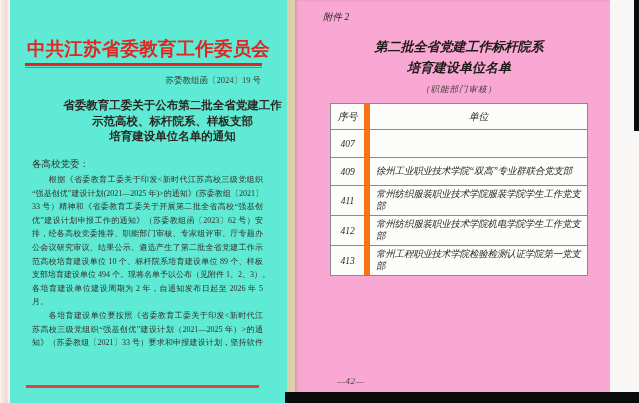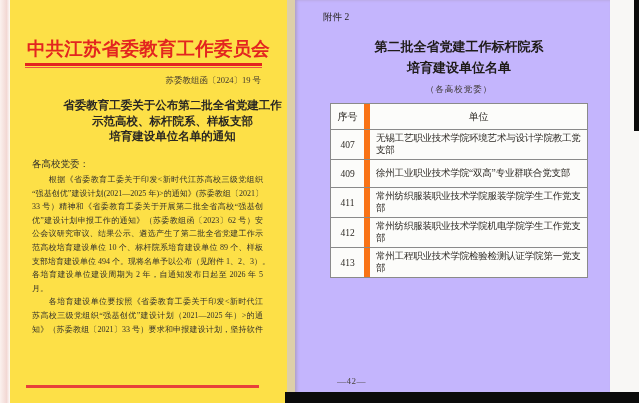--- a/index.html
+++ b/index.html
@@ -7,39 +7,39 @@
   #shot{position:relative;width:639px;height:403px;background:#f8f7f5;overflow:hidden;}
 
   
   .edge-pink{position:absolute;left:0;top:0;width:10px;height:403px;
     background:linear-gradient(90deg,#fbf1ee 0%,#f2d8d4 65%,#fdfbf9 100%);}
   .black-top-right{position:absolute;left:634px;top:0;width:5px;height:131px;background:#0b0b0b;}
   .black-bottom{position:absolute;left:285px;top:392px;width:354px;height:11px;background:#0b0b0b;}
   .page-gap{position:absolute;left:287px;top:0;width:8px;height:392px;background:#ddcfa9;}
 
   
-  .page-left{position:absolute;left:10px;top:0;width:277px;height:403px;background:#fde047;}
+  .page-left{position:absolute;left:10px;top:0;width:277px;height:403px;background:#5eead4;}
   .masthead{position:absolute;top:36px;left:0;width:100%;text-align:center;
     color:#e3251f;font-weight:bold;font-size:18.5px;letter-spacing:0.2px;white-space:nowrap;}
   .red-rule{position:absolute;top:63px;left:15px;width:237px;}
   .red-rule .thick{height:2.5px;background:#e3251f;}
   .red-rule .thin{height:1px;background:#ef5048;margin-top:1.5px;}
   .doc-number{position:absolute;top:75px;right:26px;font-size:8.5px;color:#40372e;white-space:nowrap;}
   .notice-title{position:absolute;top:98px;left:0;width:100%;text-align:center;
     font-weight:bold;font-size:11.5px;line-height:15.5px;color:#2b2823;padding-left:24px;}
   .salutation{position:absolute;top:158px;left:22px;font-size:9.5px;color:#33302a;}
   .body-text{position:absolute;top:173px;left:22px;width:231px;font-size:8px;
     line-height:13.6px;color:#33302a;}
   .body-text .line{text-align:justify;text-align-last:justify;white-space:nowrap;}
   .body-text .line.short{text-align-last:left;}
   .footer-red-line{position:absolute;top:385px;left:16px;width:233px;height:3px;background:#e8403a;}
 
   
-  .page-right{position:absolute;left:295px;top:0;width:315px;height:403px;background:#c4b5fd;
-    box-shadow:inset 2px 0 3px rgba(120,100,60,0.25);}
+  .page-right{position:absolute;left:295px;top:0;width:315px;height:403px;background:#f9a8d4;
+    box-shadow:inset 2px 0 3px rgba(120,100,60,0.25);font-style:italic;}
   .attachment{position:absolute;top:11px;left:28px;font-size:9.5px;color:#26231f;}
   .rp-content{position:absolute;left:35px;top:0;width:258px;}
   .rp-title{position:absolute;top:36px;left:0;width:100%;text-align:center;
     font-weight:bold;font-size:13px;line-height:21px;color:#1e1b18;}
   .rp-subtitle{position:absolute;top:84px;left:0;width:100%;text-align:center;
     font-size:8.5px;color:#3a352f;letter-spacing:1px;}
   .unit-table{position:absolute;top:103px;left:0;width:256px;border:1px solid #8a8a8a;background:#fcfcfa;}
   .trow{display:flex;border-top:1px solid #8a8a8a;position:relative;min-height:27px;}
   .trow.thead{border-top:none;min-height:25px;}
   .cell{color:#2c2823;}
@@ -72,49 +72,49 @@
       <div>省委教育工委关于公布第二批全省党建工作</div>
       <div>示范高校、标杆院系、样板支部</div>
       <div>培育建设单位名单的通知</div>
     </div>
     <div class="salutation">各高校党委：</div>
     <div class="body-text">
         <div class="line">　　根据《省委教育工委关于印发&lt;新时代江苏高校三级党组织</div>
         <div class="line">“强基创优”建设计划(2021—2025 年)&gt;的通知》(苏委教组〔2021〕</div>
         <div class="line">33 号）精神和《省委教育工委关于开展第二批全省高校“强基创</div>
         <div class="line">优”建设计划申报工作的通知》（苏委教组函〔2023〕62 号）安</div>
+        <div class="line">排，经各高校党委推荐、职能部门审核、专家组评审、厅专题办</div>
         <div class="line">公会议研究审议、结果公示、遴选产生了第二批全省党建工作示</div>
         <div class="line">范高校培育建设单位 10 个、标杆院系培育建设单位 89 个、样板</div>
         <div class="line">支部培育建设单位 494 个。现将名单予以公布（见附件 1、2、3）。</div>
         <div class="line">各培育建设单位建设周期为 2 年，自通知发布日起至 2026 年 5</div>
         <div class="line short">月。</div>
         <div class="line">　　各培育建设单位要按照《省委教育工委关于印发&lt;新时代江</div>
         <div class="line">苏高校三级党组织“强基创优”建设计划（2021—2025 年）&gt;的通</div>
         <div class="line">知》（苏委教组〔2021〕33 号）要求和申报建设计划，坚持软件</div>
       </div>
     <div class="footer-red-line"></div>
   </div>
 
   <div class="page-right">
     <div class="attachment">附件 2</div>
     <div class="rp-content">
       <div class="rp-title">
         <div>第二批全省党建工作标杆院系</div>
         <div>培育建设单位名单</div>
       </div>
-      <div class="rp-subtitle">（各高校党委）</div>
+      <div class="rp-subtitle">（职能部门审核）</div>
       <div class="unit-table">
         <div class="trow thead">
           <div class="cell no">序号</div>
           <div class="cell unit">单位</div>
         </div>
         <div id="tbody">
             <div class="trow">
               <div class="cell no">407</div>
-              <div class="cell unit">无锡工艺职业技术学院环境艺术与设计学院教工党支部</div>
             </div>
             <div class="trow">
               <div class="cell no">409</div>
               <div class="cell unit">徐州工业职业技术学院“双高”专业群联合党支部</div>
             </div>
             <div class="trow">
               <div class="cell no">411</div>
               <div class="cell unit">常州纺织服装职业技术学院服装学院学生工作党支部</div>
             </div>
             <div class="trow">

